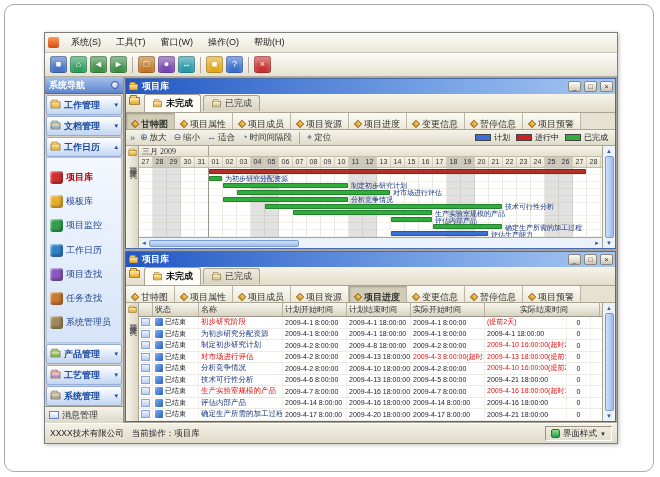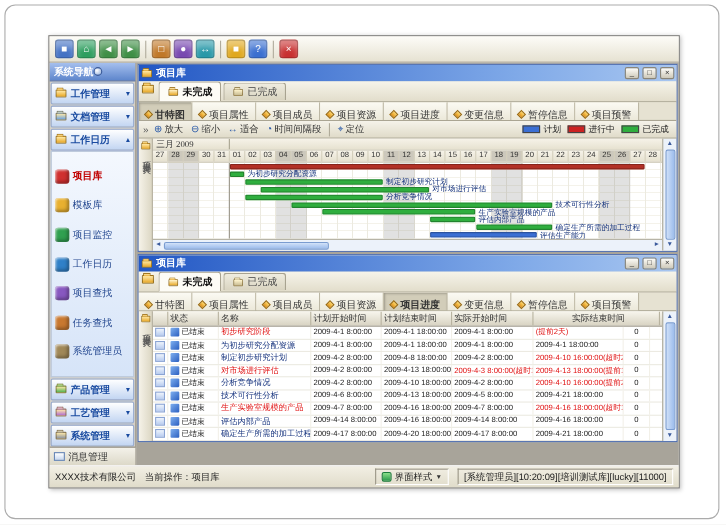--- a/index.html
+++ b/index.html
@@ -9,21 +9,21 @@
 .app{position:absolute;left:44px;top:32px;width:574px;height:412px;background:#d4d0c8;border:1px solid #7f7f7f;display:flex;flex-direction:column;box-shadow:1px 1px 4px rgba(0,0,0,.25)}
 .menubar{height:20px;flex:none;display:flex;align-items:center;padding:0 3px;background:linear-gradient(#fbfaf6,#ece8da);border-bottom:1px solid #c8c4b4;gap:1px}
 .appicon{width:11px;height:11px;border-radius:2px;background:linear-gradient(#ff9a56,#d84818);margin-right:4px;flex:none}
 .menu-item{font-size:9px;color:#222;padding:2px 7px;border-radius:2px;white-space:nowrap}
 .toolbar{height:24px;flex:none;display:flex;align-items:center;gap:3px;padding:0 5px;background:linear-gradient(#fdfcf8,#e6e2d2);border-bottom:1px solid #b4b0a0}
 .ticon{width:17px;height:17px;border-radius:3px;display:inline-flex;align-items:center;justify-content:center;box-shadow:inset 0 0 0 1px rgba(0,0,0,.2),inset 0 7px 6px rgba(255,255,255,.4)}
 .tg{font-size:9px;color:#fff;line-height:1}
 .tsep{width:1px;height:16px;background:#b0ab9c;margin:0 2px}
 .main{flex:1;display:flex;overflow:hidden}
 .sidebar{width:79px;flex:none;border-right:1px solid #948f80;display:flex;flex-direction:column;background:#d4d0c8}
-.sb-title{height:17px;flex:none;background:linear-gradient(#a6c0ee,#5e86cc);display:flex;align-items:center;padding:0 4px;border-bottom:1px solid #4a6aa8}
+.sb-title{height:17px;flex:none;background:linear-gradient(#a6c0ee,#5e86cc);display:flex;align-items:center;justify-content:space-between;padding:0 4px;border-bottom:1px solid #4a6aa8}
 .sb-title .st{font-size:9px;color:#fff;font-weight:bold}
 .pin{width:8px;height:8px;border-radius:50%;background:radial-gradient(circle at 35% 35%,#fff,#8aa8d8);border:1px solid #3a5a98}
 .sb-group{height:20px;flex:none;background:linear-gradient(#ffffff,#c2d5f2);border:1px solid #96abd2;border-radius:2px;margin:1px 1px 0 1px;display:flex;align-items:center;gap:3px;padding:0 3px}
 .sgl{font-size:9px;color:#1a4ba0;font-weight:bold;flex:1;white-space:nowrap;overflow:hidden}
 .chv{font-size:7px;color:#1a4ba0}
 .fold{display:inline-block;width:11px;height:8px;border:1px solid rgba(90,60,0,.55);border-radius:1px;background:linear-gradient(#ffe9a8,#e8a828);position:relative;flex:none}
 .fold::before{content:"";position:absolute;left:0;top:-3px;width:5px;height:2px;background:inherit;border:1px solid rgba(90,60,0,.55);border-bottom:none;border-radius:1px 1px 0 0}
 .gsm{transform:scale(.9)}
 .tsm{transform:scale(.8)}
 .tfold{transform:scale(.85)}
@@ -92,20 +92,28 @@
 .styleic{width:9px;height:9px;background:linear-gradient(#8ae08a,#2a9a4a);border:1px solid #1a7a3a;border-radius:2px;flex:none}
 .dd{font-size:6px;color:#333}
 </style>
 </head>
 <body>
 
 <div class="page">
   <div class="frame"></div>
   <div class="app">
 
+    <div class="menubar">
+      <span class="appicon"></span>
+      <span class="menu-item">系统(S)</span>
+      <span class="menu-item">工具(T)</span>
+      <span class="menu-item">窗口(W)</span>
+      <span class="menu-item">操作(O)</span>
+      <span class="menu-item">帮助(H)</span>
+    </div>
 
     <div class="toolbar" id="toolbar">
         <span class="ticon" style="background: rgb(68, 114, 196);">
           <span class="tg">■</span>
         </span>
         <span class="ticon" style="background: rgb(46, 158, 95);">
           <span class="tg">⌂</span>
         </span>
         <span class="ticon" style="background: rgb(63, 143, 70);">
           <span class="tg">◄</span>
@@ -620,19 +628,16 @@
 
     <div class="statusbar">
       <span>XXXX技术有限公司</span>
       <span class="op"><span>当前操作：</span><span>项目库</span></span>
       <span class="spacer"></span>
       <span class="sb-panel">
         <span class="styleic"></span>
         <span>界面样式</span>
         <span class="dd">▼</span>
       </span>
-      <span class="sb-panel">
-        <span>[系统管理员][10:20:09][培训测试库][lucky][11000]</span>
-      </span>
     </div>
 
   </div>
 </div>
 
 </body></html>

